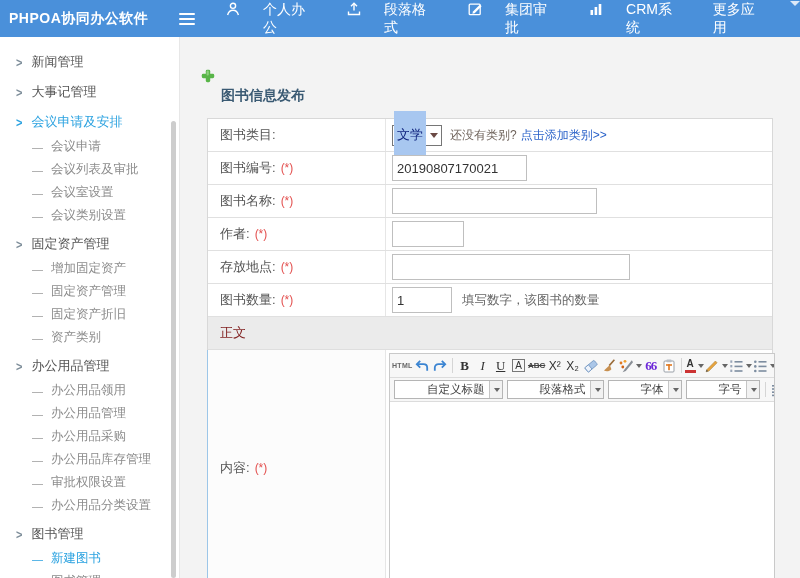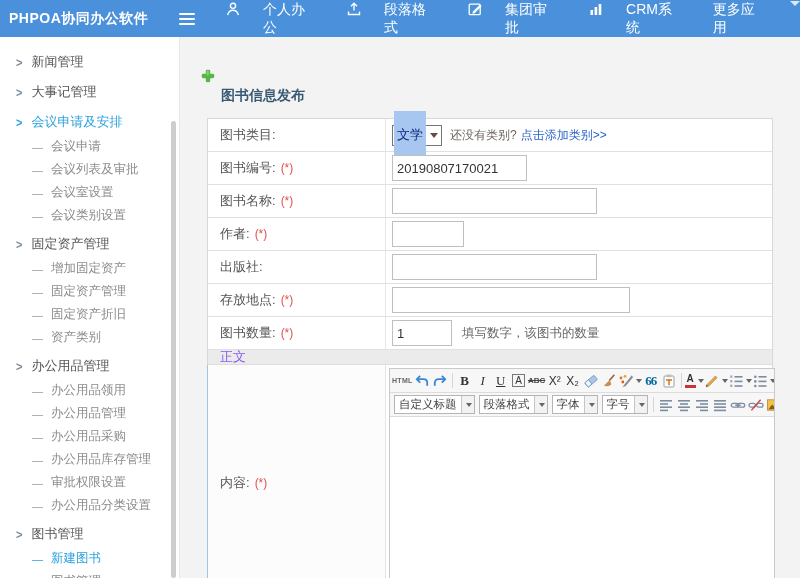--- a/index.html
+++ b/index.html
@@ -49,49 +49,49 @@
   .plain-extra { color:#6e625a; margin-left:8px; font-size:12px; white-space:nowrap; }
   .add-link { color:#2a62c9; margin-left:4px; font-size:12px; cursor:pointer; white-space:nowrap; }
 
   .cat-select { display:flex; align-items:center; height:21px; border:1px solid #767676;
                 background:#fff; cursor:pointer; }
   .cat-select .val { background:#a8c7f0; color:#10257f; font-size:13px; padding:15px 3px; margin:1px; }
   .cat-select .car { width:14px; display:flex; justify-content:center; }
   .cat-select .car i { width:0; height:0; border-left:4px solid transparent; border-right:4px solid transparent;
                        border-top:5px solid #6b4a45; }
 
-  .section-bar { background:#ebebeb; border-bottom:1px solid #dedede; height:15px;
-                 display:flex; align-items:center; padding-left:12px; color:#8b5cf6;text-align:center; }
+  .section-bar { background:#ebebeb; border-bottom:1px solid #dedede; height:33px;
+                 display:flex; align-items:center; padding-left:12px; color:#7f1d1d;text-align:center; }
 
   .content-row { border-left:1px solid #9cc6e8; margin-left:-1px; }
   .content-row .fl { background:#fcfcfc; }
 
   
   .editor { margin:3px; border:1px solid #c9c9c9; background:#fff; width:100%; }
   .tbar { display:flex; align-items:center; background:#f7f7f7; border-bottom:1px solid #dcdcdc;
           height:24px; padding:0 2px; overflow:hidden; white-space:nowrap; }
   .tbtn { display:inline-flex; align-items:center; justify-content:center; min-width:18px; height:20px;
           cursor:pointer; border-radius:2px; color:#444; flex:0 0 auto; }
   .tsep { width:1px; height:15px; background:#d5d5d5; margin:0 3px; flex:0 0 auto; }
   .tcaret { width:0; height:0; border-left:3.5px solid transparent; border-right:3.5px solid transparent;
             border-top:4px solid #666; margin-left:2px; }
   .g-html { font-size:7px; font-weight:bold; color:#666; letter-spacing:.3px; }
   .g-b { font-family:"Liberation Serif",serif; font-weight:bold; font-size:13px; color:#333; }
   .g-i { font-family:"Liberation Serif",serif; font-style:italic; font-size:13px; color:#333; }
   .g-u { font-family:"Liberation Serif",serif; font-size:13px; text-decoration:underline; color:#333; }
   .g-box { font-size:10px; border:1px solid #777; padding:0 2px; color:#333; }
   .g-abc { font-size:8px; font-weight:bold; text-decoration:line-through; color:#444; }
   .g-x { font-size:12px; color:#333; }
-  .g-66 { font-family:"Liberation Serif",serif; font-weight:bold; font-size:13px; color:#0369a1; letter-spacing:-1px; }
+  .g-66 { font-family:"Liberation Serif",serif; font-weight:bold; font-size:13px; color:#6d28d9; letter-spacing:-1px; }
   .colA { display:flex; flex-direction:column; align-items:center; line-height:1; }
   .colA b { font-size:10px; color:#333; font-weight:bold; }
   .colA i { width:11px; height:3px; background:#cc3333; margin-top:1px; }
   .tsel { display:flex; align-items:center; height:19px; border:1px solid #b5b5b5; background:#fff;
           margin:0 2px; cursor:pointer; flex:0 0 auto; }
-  .tsel .lab { font-size:11.5px; color:#444; padding:0 4px; white-space:nowrap; }
+  .tsel .lab { font-size:11.5px; color:#444; padding:0 4px; white-space:nowrap;margin-left:28px; }
   .tsel .cbox { width:13px; align-self:stretch; border-left:1px solid #c5c5c5;
                 display:flex; align-items:center; justify-content:center; background:#f2f2f2; }
   .edit-area { height:180px; background:#fff; cursor:text; }
 </style>
 </head>
 <body>
 
 <div class="topbar">
   <div class="logo">PHPOA协同办公软件</div>
   <div class="tb-burger">
@@ -302,28 +302,20 @@
         <div class="fl">
           <span>作者:</span>
           <span class="req">(*)</span>
         </div>
         <div class="fc">
           <input style="width: 72px;">
         </div>
       </div>
       <div class="frow">
         <div class="fl">
-          <span>出版社:</span>
-        </div>
-        <div class="fc">
-          <input style="width: 205px;">
-        </div>
-      </div>
-      <div class="frow">
-        <div class="fl">
           <span>存放地点:</span>
           <span class="req">(*)</span>
         </div>
         <div class="fc">
           <input style="width: 238px;">
         </div>
       </div>
       <div class="frow">
         <div class="fl">
           <span>图书数量:</span>

